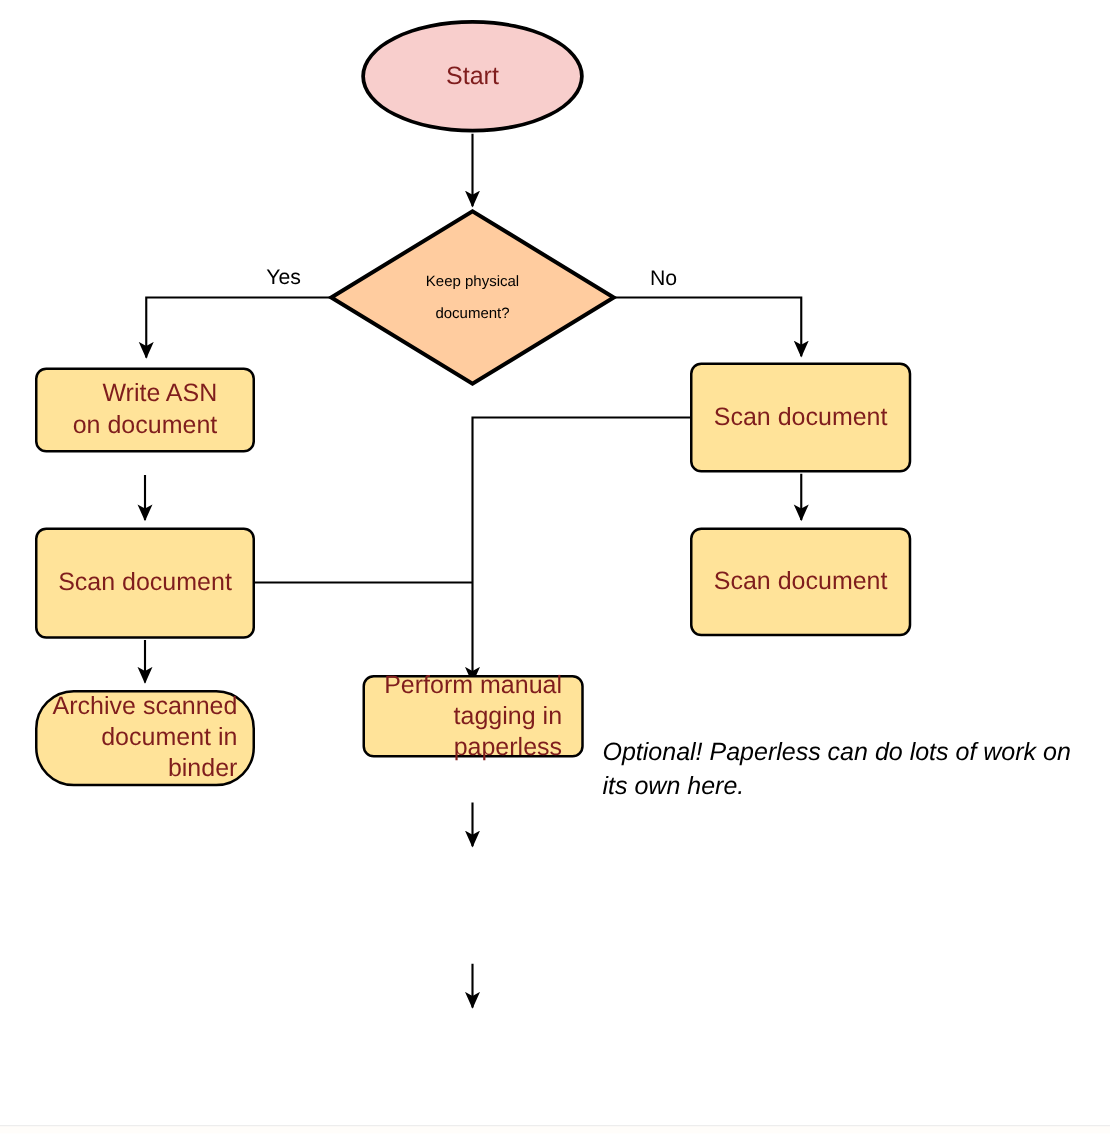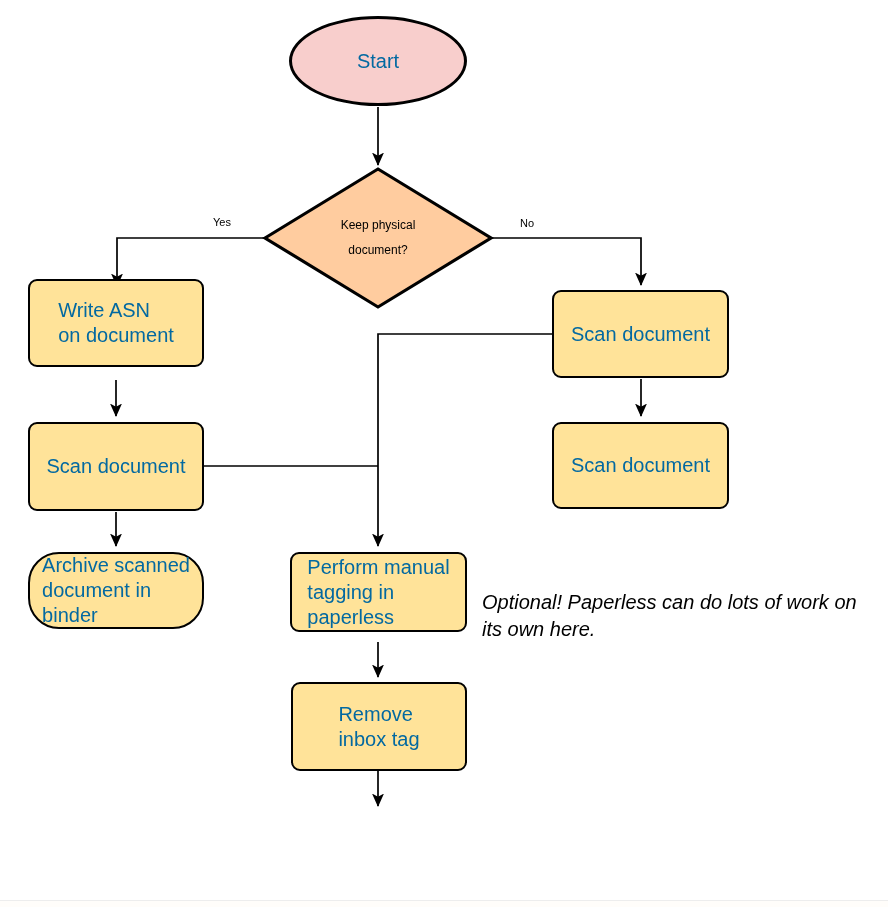--- a/index.html
+++ b/index.html
@@ -16,25 +16,25 @@
   .wires {
     position: absolute;
     left: 0; top: 0;
     width: 888px; height: 907px;
   }
   .node {
     position: absolute;
     display: flex;
     align-items: center;
     justify-content: center;
-    text-align: left;
+    text-align: right;
     white-space: pre-line;
     font-size: 20px;
     line-height: 25px;
-    color: #0369a1;
+    color: #7f1d1d;
   }
   .process {
     background: var(--process-fill, #ffe399);
     border: 2.5px solid var(--stroke, #000);
     border-radius: 9px;
   }
   .terminal {
     background: var(--terminal-fill, #f8cecc);
     border: 3px solid var(--stroke, #000);
     border-radius: 50%;
@@ -44,21 +44,21 @@
     display: flex;
     align-items: center;
     justify-content: center;
     text-align: center;
     white-space: pre-line;
     font-size: 12px;
     line-height: 25px;
   }
   .edge-label {
     position: absolute;
-    font-size: 11px;
+    font-size: 17px;
     line-height: 20px;
   }
   .note {
     position: absolute;
     font-size: 20px;
     line-height: 27px;
     font-style: italic;
     white-space: pre-line;
     text-align: left;
   }
@@ -103,21 +103,21 @@
   </div>
 
   <div class="decision-label" style="left:288px; top:198px; width:180px; height:80px;">
     <span>Keep physical
 document?</span>
   </div>
 
   <div class="edge-label" style="left:213px; top:212px;">Yes</div>
   <div class="edge-label" style="left:508px; top:213px;margin-left:12px;">No</div>
 
-  <div class="node process" style="left:28px; top:279px; width:176px; height:88px;">
+  <div class="node process" style="left:28px; top:294px; width:176px; height:68px;">
     <span>Write ASN
 on document</span>
   </div>
 
   <div class="node process" style="left:28px; top:422px; width:176px; height:89px;">
     <span>Scan document</span>
   </div>
 
   <div class="node process" style="left:28px; top:552px; width:176px; height:77px;border-radius:31px;">
     <span>Archive scanned
@@ -126,30 +126,26 @@
   </div>
 
   <div class="node process" style="left:552px; top:290px; width:177px; height:88px;">
     <span>Scan document</span>
   </div>
 
   <div class="node process" style="left:552px; top:422px; width:177px; height:87px;">
     <span>Scan document</span>
   </div>
 
-  <div class="node process" style="left:290px; top:552px; width:177px; height:80px;">
+  <div class="node process" style="left:290px; top:540px; width:177px; height:66px;">
     <span>Perform manual
 tagging in
 paperless</span>
   </div>
 
   <div class="note" style="left:482px; top:589px; width:420px;">Optional! Paperless can do lots of work on
 its own here.</div>
 
-  <div class="node process" style="left:291px; top:682px; width:176px; height:89px;">
-    <span>Remove
-inbox tag</span>
-  </div>
 
 
   <div class="page-edge"></div>
 
 </div>
 
 </body></html>

